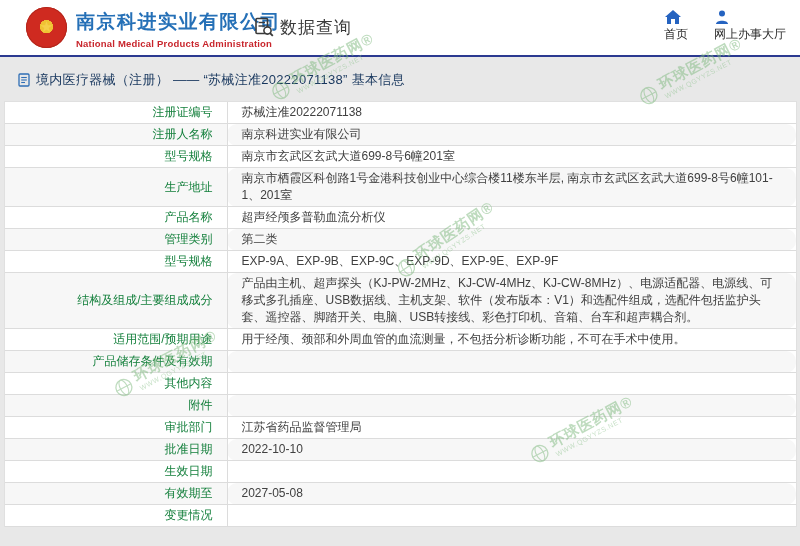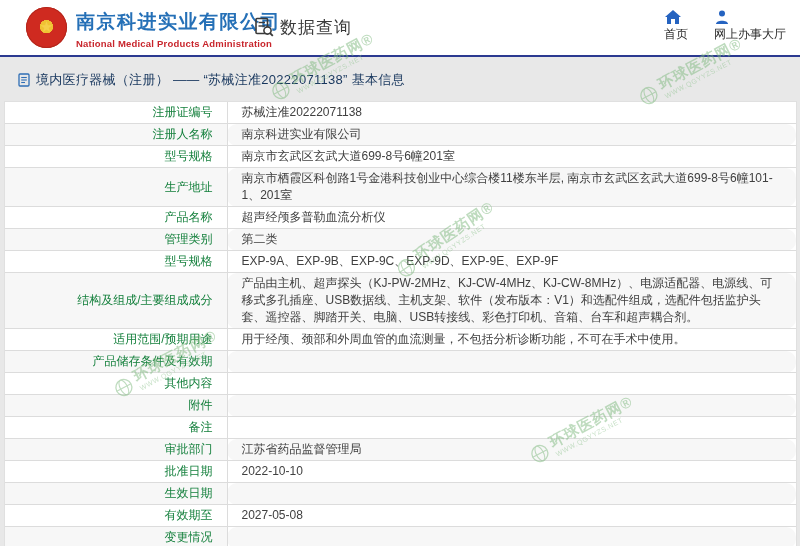--- a/index.html
+++ b/index.html
@@ -175,24 +175,20 @@
         </tr>
         <tr>
           <td class="label-cell">其他内容</td>
           <td class="value-cell">&nbsp;</td>
         </tr>
         <tr>
           <td class="label-cell">附件</td>
           <td class="value-cell">&nbsp;</td>
         </tr>
         <tr>
-          <td class="label-cell">备注</td>
-          <td class="value-cell">&nbsp;</td>
-        </tr>
-        <tr>
           <td class="label-cell">审批部门</td>
           <td class="value-cell">江苏省药品监督管理局</td>
         </tr>
         <tr>
           <td class="label-cell">批准日期</td>
           <td class="value-cell">2022-10-10</td>
         </tr>
         <tr>
           <td class="label-cell">生效日期</td>
           <td class="value-cell">&nbsp;</td>

